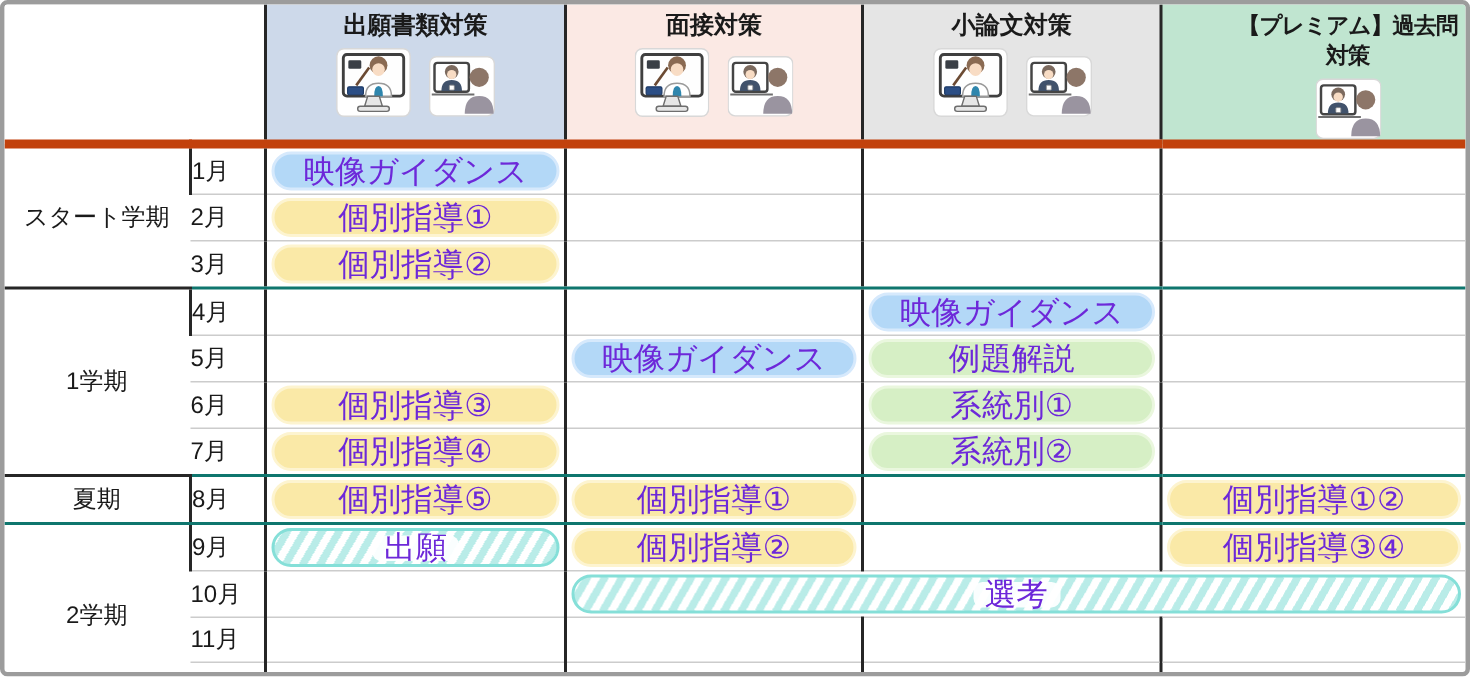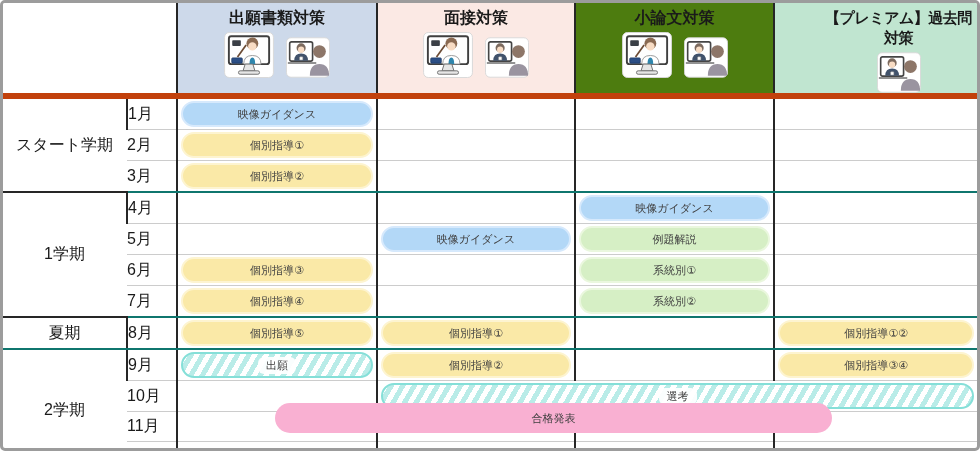--- a/index.html
+++ b/index.html
@@ -26,30 +26,30 @@
   tbody tr{height:30px;}
   tr.gend td{border-bottom:2px solid #0f766e;}
   td.sem{border-bottom:2px solid #262626;text-align:center;font-size:16px;}
   td.sem.last{border-bottom:none;}
   td.corner{background:#ffffff;}
   td.month{text-align:left;font-size:16px;}
   td.cell{padding:2px 3px;}
   .hc{padding-top:5px;}
   .hc1{background:#cdd9ea;}
   .hc2{background:#fbe9e4;}
-  .hc3{background:#4d7c0f;margin-top:40px;}
+  .hc3{background:#e5e5e5;margin-top:40px;}
   .hc4{background:#c0e5d0;padding-left:45px;}
   .hlabel{font-weight:bold;font-size:16px;text-align:center;line-height:20px;}
   .hc4 .hlabel{font-size:15px;letter-spacing:-0.5px;}
   .hicons{display:flex;justify-content:center;align-items:flex-end;gap:12px;margin-top:4px;}
   .pill{
     height:26px;width:100%;
     border-radius:14px;
     display:flex;align-items:center;justify-content:center;
-    font-size:11px;line-height:15px;color:#404040;
+    font-size:21px;line-height:15px;color:#6d28d9;
     white-space:nowrap;overflow:hidden;
   }
   .pill.blue{background:#b3d8f7;border:2px solid #d6e9fc;}
   .pill.yellow{background:#fae9a7;border:2px solid #fdf4d0;}
   .pill.green{background:#d6efc5;border:2px solid #eaf7de;}
   .pill.striped{
     border:2px solid #85dfd8;
     background:repeating-linear-gradient(120deg,#ffffff 0 5px,#b9ece8 5px 10px);
   }
   .pill.striped .txt{background:rgba(255,255,255,0.92);padding:1px 8px;border-radius:6px;}
@@ -269,14 +269,13 @@
       <tr>
         <td class="month">12月</td>
         <td class="cell"></td>
         <td class="cell"></td>
         <td class="cell"></td>
         <td class="cell"></td>
       </tr>
     </tbody>
   </table>
 
-  <div class="pill pink overlay-pill">合格発表</div>
 </div>
 
 </body></html>

